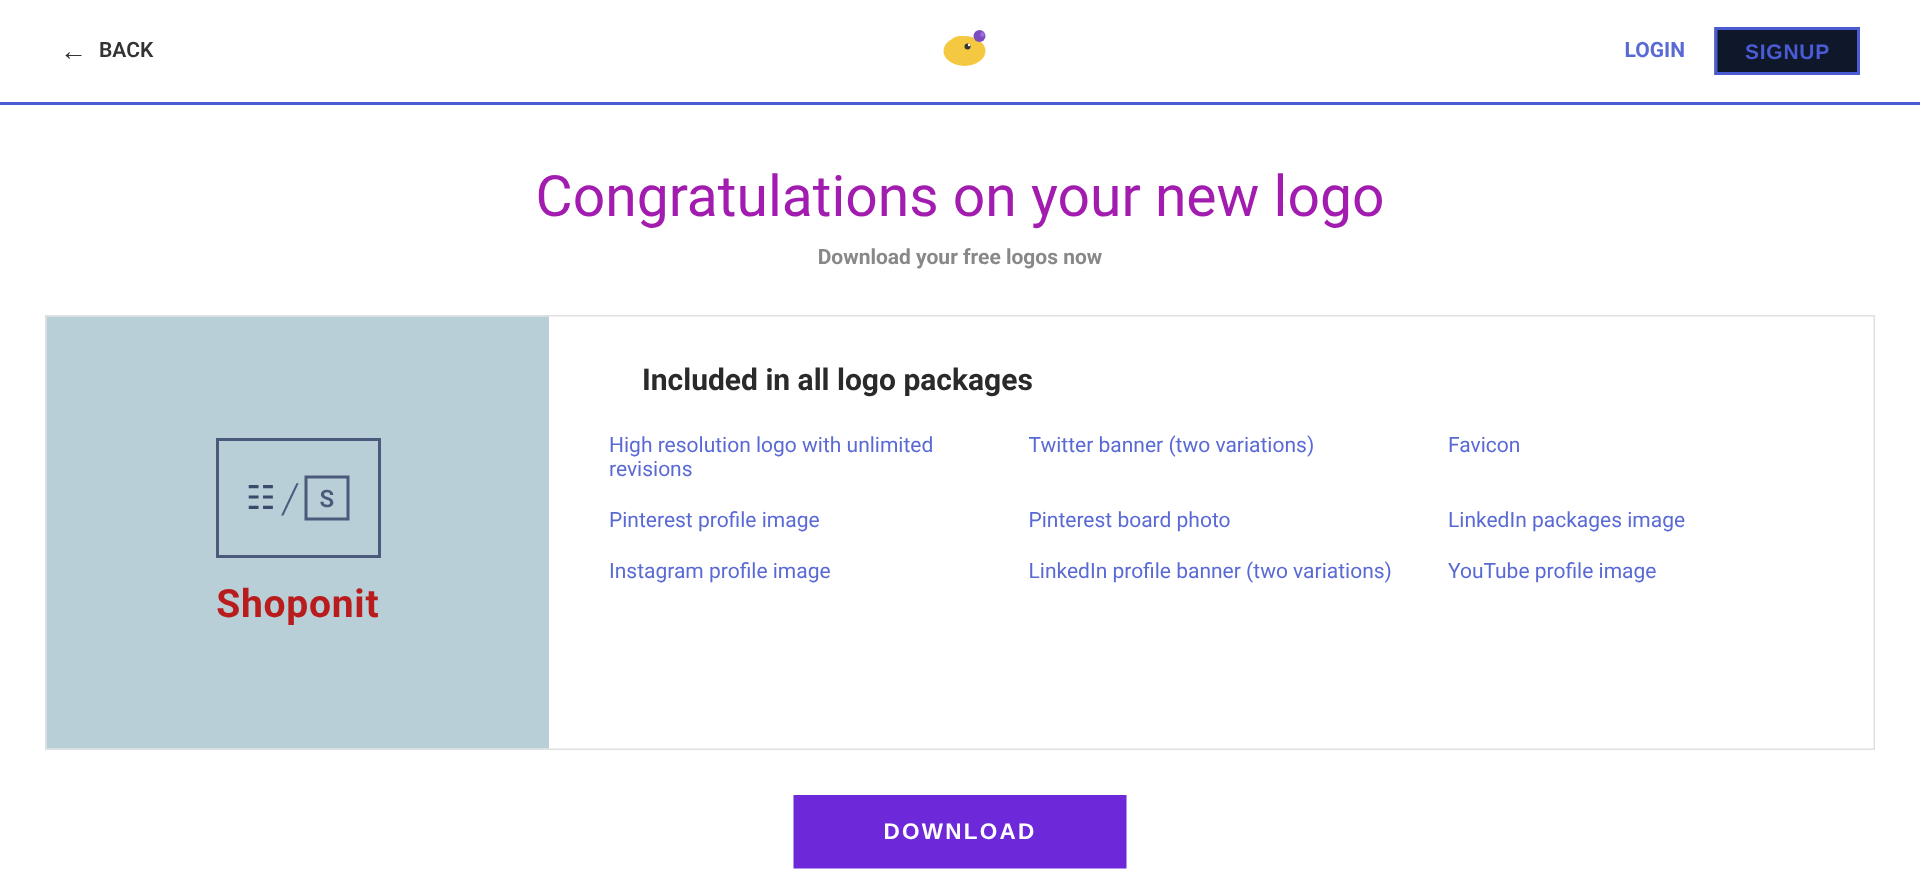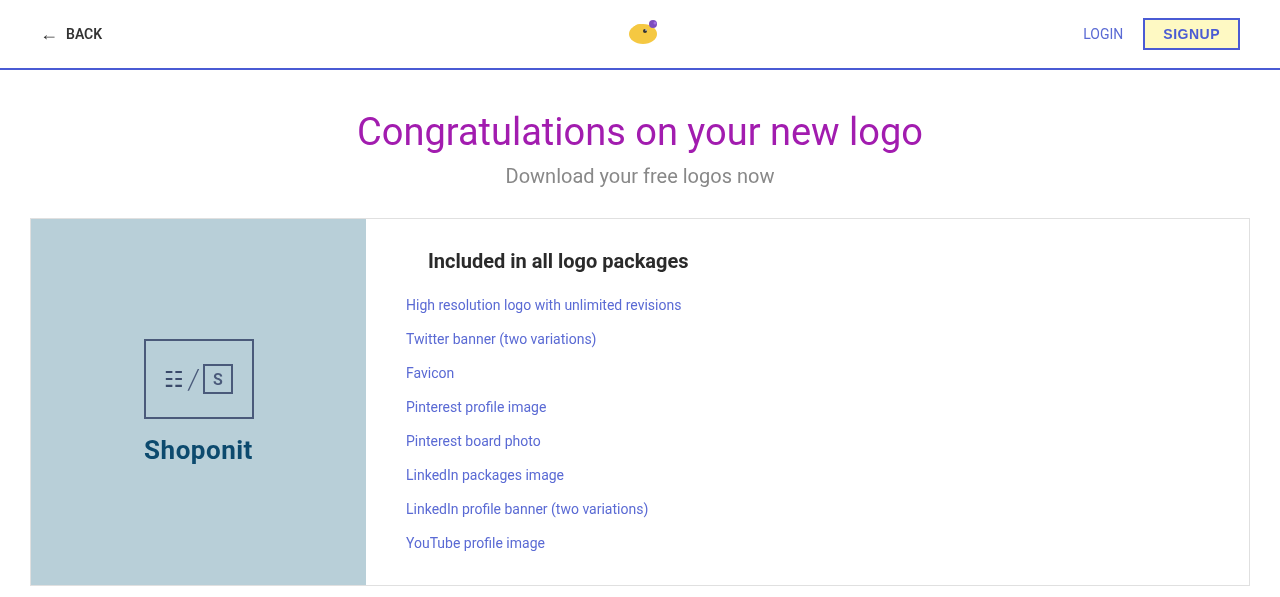--- a/index.html
+++ b/index.html
@@ -41,52 +41,52 @@
       width: 50px;
       height: 40px;
     }
     .header-auth {
       display: flex;
       align-items: center;
       gap: 20px;
     }
     .login-link {
       font-size: 14px;
-      font-weight: 400;
+      font-weight: 700;
       color: #5a6ad4;
       cursor: pointer;
       text-decoration: none;
       margin-left: 39px;
     }
     .signup-btn {
       font-size: 14px;
       font-weight: 600;
       color: #4a5bd4;
       border: 2px solid #4a5bd4;
       padding: 6px 18px;
       cursor: pointer;
-      background: #fef9c3;
+      background: #0f172a;
       letter-spacing: 0.5px;
     }
 
     
     .hero {
       text-align: center;
       padding: 40px 20px 30px;
     }
     .hero-title {
       font-size: 38px;
       font-weight: 400;
       color: #a21caf;
       margin-bottom: 10px;
     }
     .hero-subtitle {
-      font-size: 20px;
+      font-size: 14px;
       color: #888;
-      font-weight: 400;
+      font-weight: 700;
     }
 
     
     .content-card {
       display: flex;
       margin: 0 30px;
       border: 1px solid #e0e0e0;
       min-height: 290px;
       background: #fff;
     }
@@ -137,39 +137,39 @@
       justify-content: center;
     }
     .logo-letter {
       font-size: 16px;
       color: #4a5a7a;
       font-weight: 600;
     }
     .brand-name {
       font-size: 26px;
       font-weight: 700;
-      color: #0c4a6e;
+      color: #b91c1c;
       letter-spacing: 0.5px;
     }
 
     
     .packages-info {
       flex: 1;
       padding: 30px 40px;
     }
     .packages-title {
       font-size: 20px;
       font-weight: 700;
       color: #2a2a2a;
       margin-bottom: 20px;
       margin-left: 22px;
     }
     .features-grid {
       display: grid;
-      grid-template-columns: 1fr;
+      grid-template-columns: 1fr 1fr 1fr;
       gap: 10px 36px;
     }
     .feature-item {
       font-size: 14px;
       color: #5a6ad4;
       padding: 4px 0;
     }
 
     
     .download-section {
@@ -241,20 +241,21 @@
 
   <div class="packages-info">
     <h2 class="packages-title">Included in all logo packages</h2>
     <div class="features-grid" id="features-grid">
     <div class="feature-item">High resolution logo with unlimited revisions</div>
         <div class="feature-item">Twitter banner (two variations)</div>
         <div class="feature-item">Favicon</div>
         <div class="feature-item">Pinterest profile image</div>
         <div class="feature-item">Pinterest board photo</div>
         <div class="feature-item">LinkedIn packages image</div>
+        <div class="feature-item">Instagram profile image</div>
         <div class="feature-item">LinkedIn profile banner (two variations)</div>
         <div class="feature-item">YouTube profile image</div>
       </div>
   </div>
 </div>
 
 <div class="download-section">
   <button class="download-btn">DOWNLOAD</button>
 </div>
 

